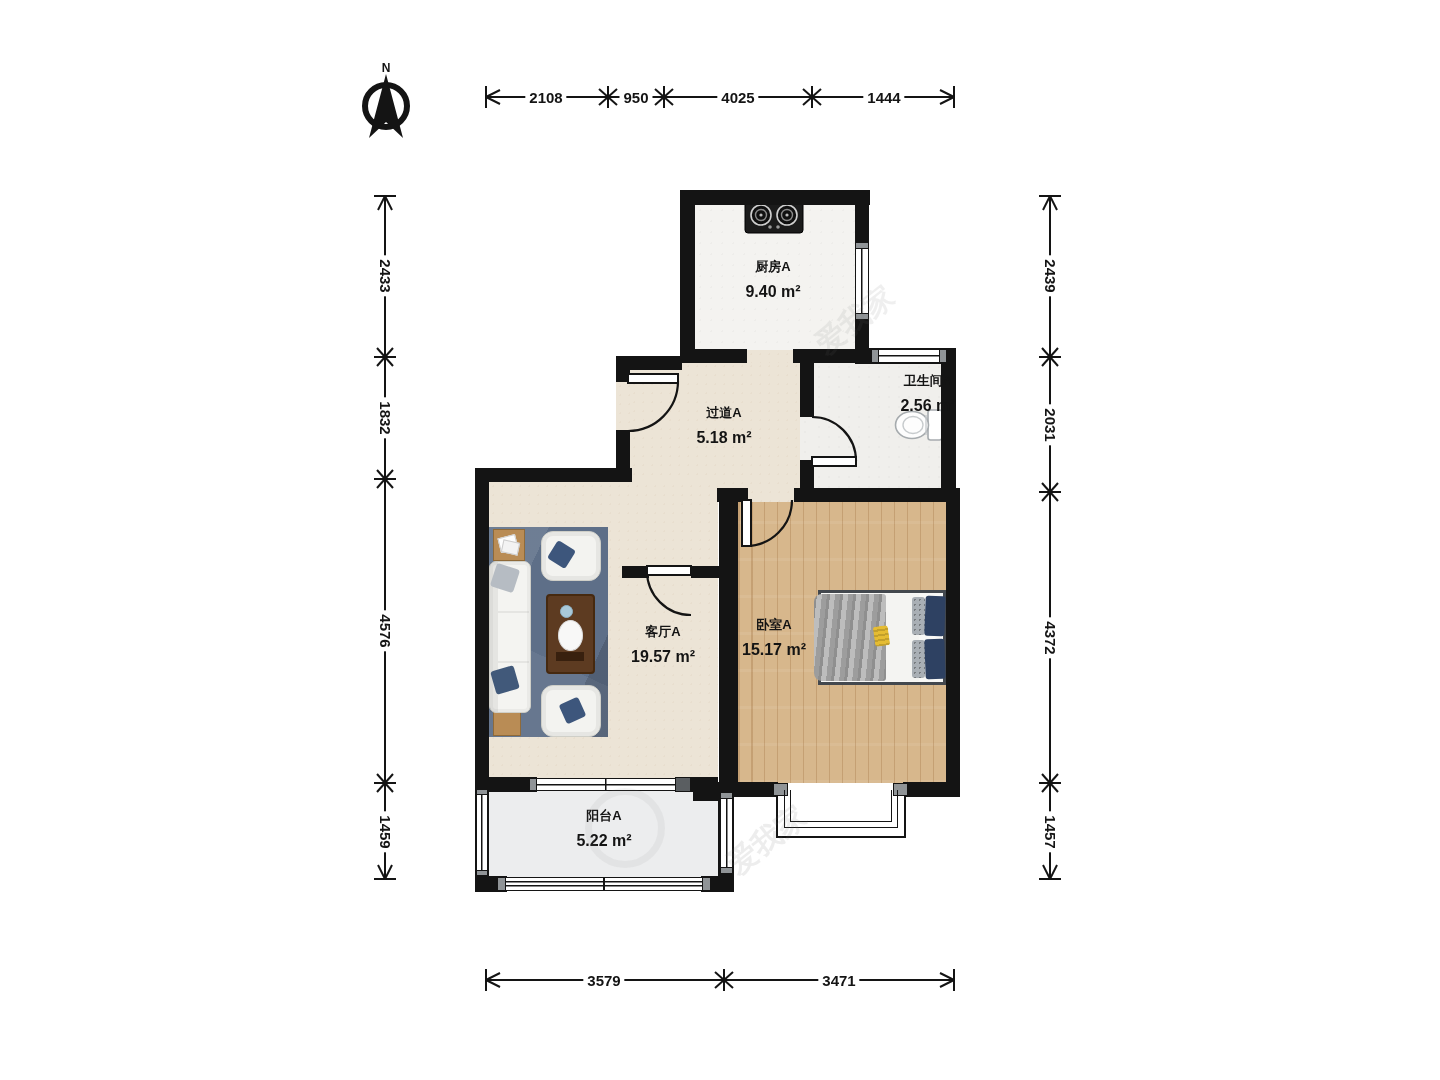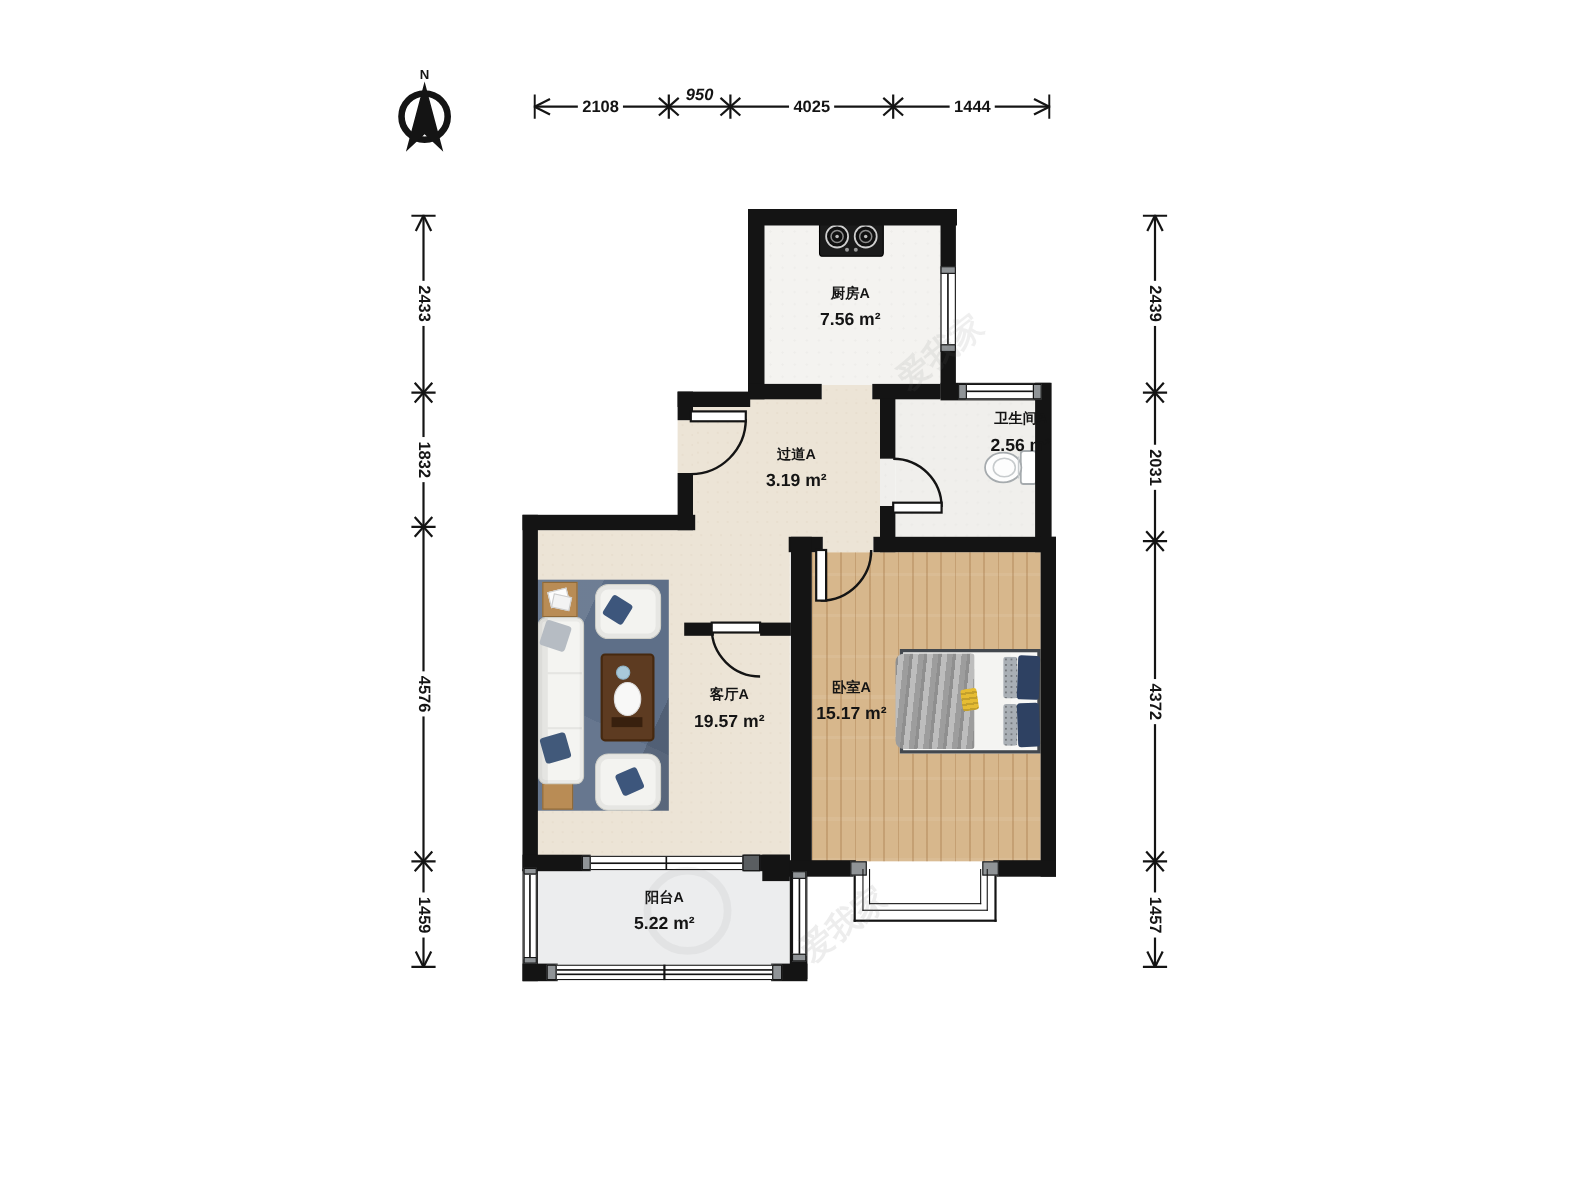--- a/index.html
+++ b/index.html
@@ -201,25 +201,25 @@
     <path d="M4 7 A44 44 0 0 0 48 51" fill="none" stroke="#141414" stroke-width="2.2"></path>
     <rect x="4" y="2" width="44" height="9" fill="#ffffff" stroke="#141414" stroke-width="2"></rect>
   </svg>
   <svg class="doorsvg" style="left:738px;top:492px;" width="62" height="62" viewBox="0 0 62 62">
     <path d="M8 54 A46 46 0 0 0 54 8" fill="none" stroke="#141414" stroke-width="2.2"></path>
     <rect x="4" y="8" width="9" height="46" fill="#ffffff" stroke="#141414" stroke-width="2"></rect>
   </svg>
 
   <div class="roomlabel" style="left:773px;top:281px;">
     <div class="rname">厨房A</div>
-    <div class="rarea">7.56 m²</div>
+    <div class="rarea">9.40 m²</div>
   </div>
   <div class="roomlabel" style="left:724px;top:427px;">
     <div class="rname">过道A</div>
-    <div class="rarea">3.19 m²</div>
+    <div class="rarea">5.18 m²</div>
   </div>
   <div class="roomlabel" style="left:928px;top:395px;">
     <div class="rname">卫生间A</div>
     <div class="rarea">2.56 m²</div>
   </div>
   <div class="roomlabel" style="left:663px;top:646px;">
     <div class="rname">客厅A</div>
     <div class="rarea">19.57 m²</div>
   </div>
   <div class="roomlabel" style="left:774px;top:639px;">
@@ -244,25 +244,41 @@
         <line x1="114" y1="21" x2="132" y2="5"></line>
         <line x1="114" y1="5" x2="132" y2="21"></line>
       <line x1="179" y1="2" x2="179" y2="24"></line>
         <line x1="170" y1="21" x2="188" y2="5"></line>
         <line x1="170" y1="5" x2="188" y2="21"></line>
       <line x1="327" y1="2" x2="327" y2="24"></line>
         <line x1="318" y1="21" x2="336" y2="5"></line>
         <line x1="318" y1="5" x2="336" y2="21"></line>
     </svg>
     <span class="dimlabel" style="left:61px;top:13px;">2108</span>
-    <span class="dimlabel" style="left:151px;top:2px;font-style:italic;">950</span>
+    <span class="dimlabel" style="left:151px;top:13px;">950</span>
     <span class="dimlabel" style="left:253px;top:13px;">4025</span>
     <span class="dimlabel" style="left:399px;top:13px;">1444</span>
   </div>
 
+  <div class="dim" style="left:485px;top:967px;width:470px;height:26px;">
+    <svg width="470" height="26" viewBox="0 0 470 26">
+      <line x1="0" y1="13" x2="470" y2="13"></line>
+      <line x1="1" y1="2" x2="1" y2="24"></line>
+        <line x1="1" y1="13" x2="15" y2="6"></line>
+        <line x1="1" y1="13" x2="15" y2="20"></line>
+      <line x1="469" y1="2" x2="469" y2="24"></line>
+        <line x1="469" y1="13" x2="455" y2="6"></line>
+        <line x1="469" y1="13" x2="455" y2="20"></line>
+      <line x1="239" y1="2" x2="239" y2="24"></line>
+        <line x1="230" y1="21" x2="248" y2="5"></line>
+        <line x1="230" y1="5" x2="248" y2="21"></line>
+    </svg>
+    <span class="dimlabel" style="left:119px;top:13px;">3579</span>
+    <span class="dimlabel" style="left:354px;top:13px;">3471</span>
+  </div>
 
   <div class="dim" style="left:372px;top:195px;width:26px;height:685px;">
     <svg width="26" height="685" viewBox="0 0 26 685">
       <line x1="13" y1="0" x2="13" y2="685"></line>
       <line x1="2" y1="1" x2="24" y2="1"></line>
         <line x1="13" y1="1" x2="6" y2="15"></line>
         <line x1="13" y1="1" x2="20" y2="15"></line>
       <line x1="2" y1="684" x2="24" y2="684"></line>
         <line x1="13" y1="684" x2="6" y2="670"></line>
         <line x1="13" y1="684" x2="20" y2="670"></line>

